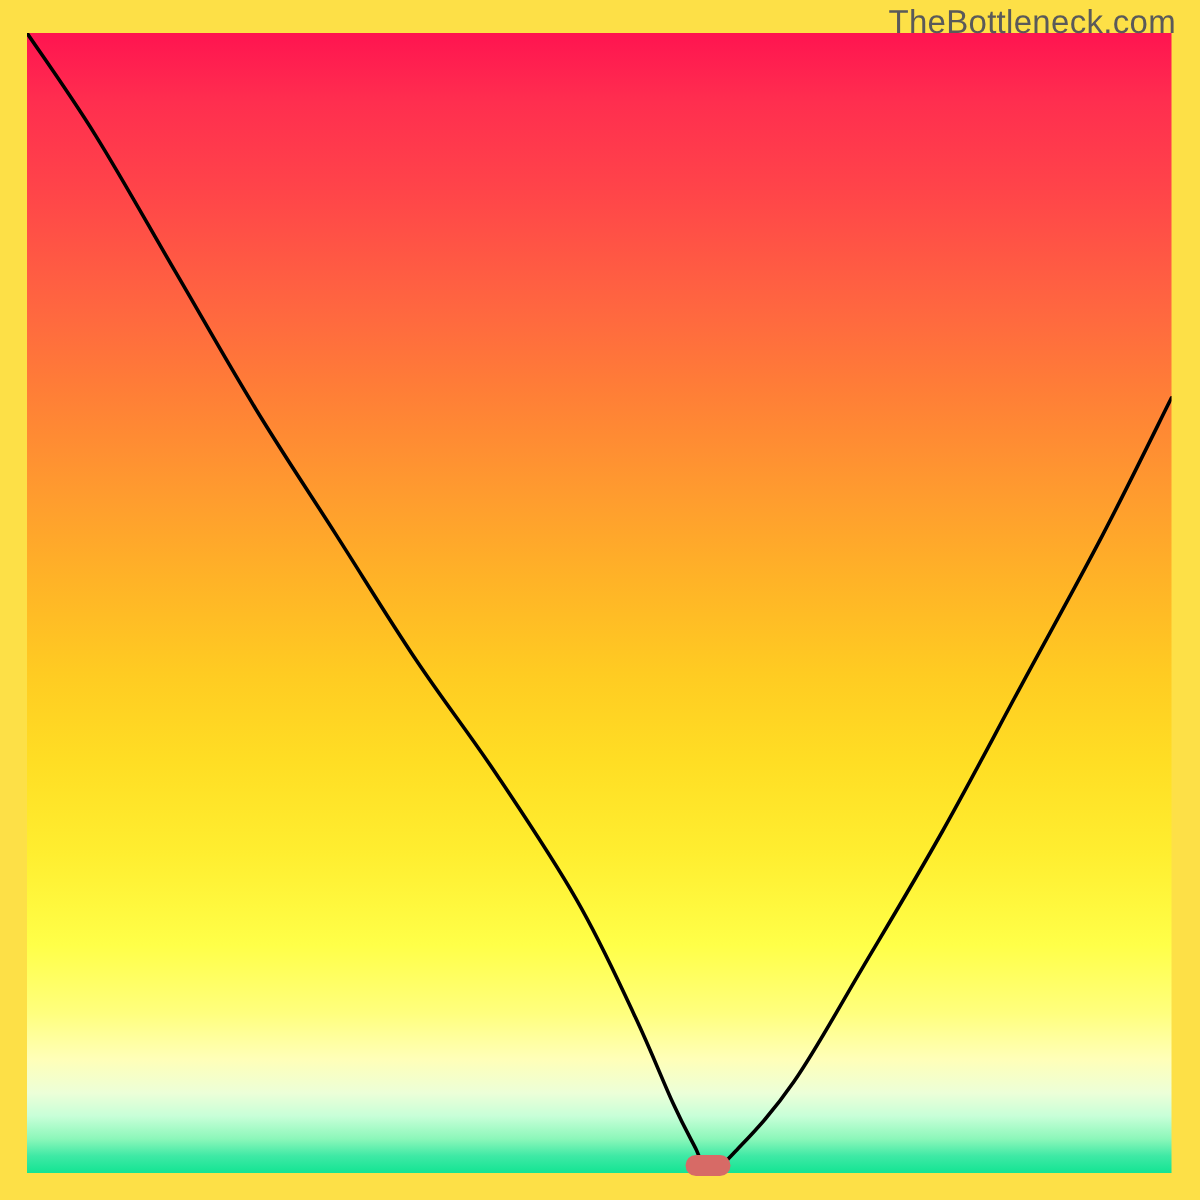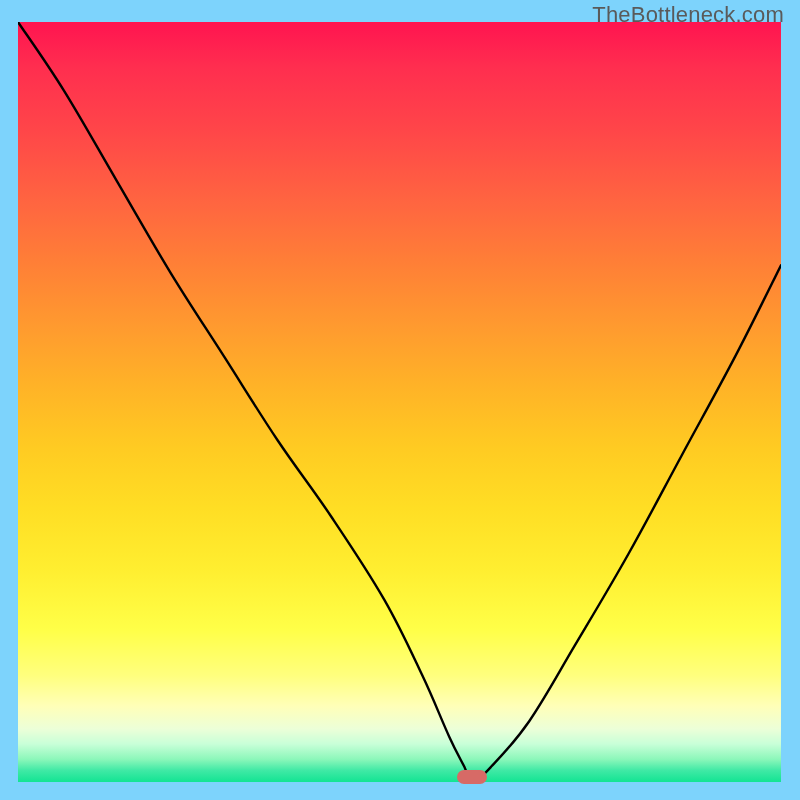--- a/index.html
+++ b/index.html
@@ -8,21 +8,21 @@
     width: 800px;
     height: 800px;
     background: #000;
     overflow: hidden;
     font-family: Arial, Helvetica, sans-serif;
   }
   .frame {
     position: relative;
     width: 800px;
     height: 800px;
-    background: #7dd3fc;
+    background: #fde047;
   }
   .watermark {
     position: absolute;
     top: 2px;
     right: 16px;
     color: #5a5a5a;
     font-size: 22px;
     font-weight: 500;
     letter-spacing: 0.2px;
     z-index: 20;

